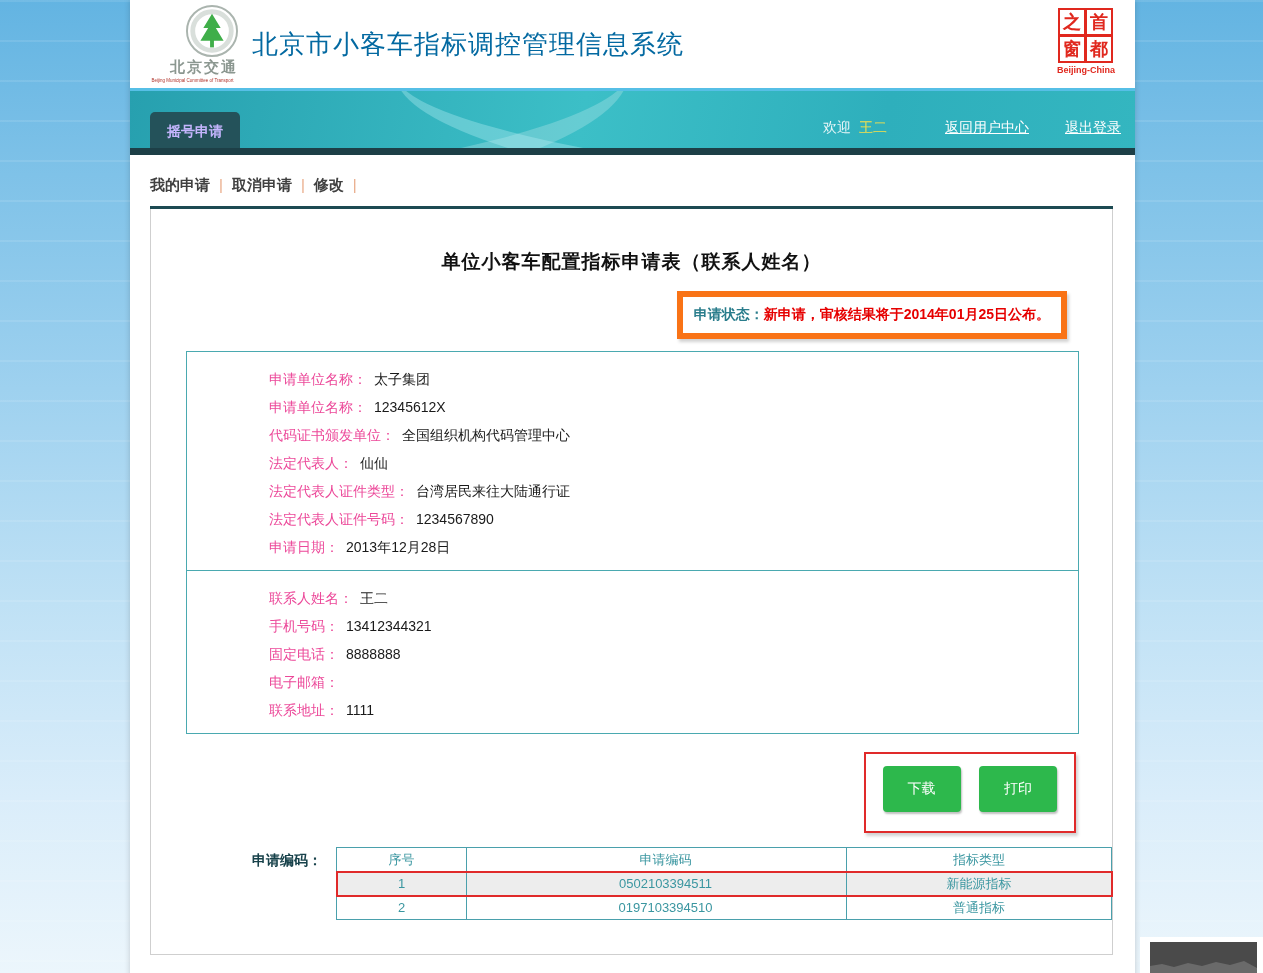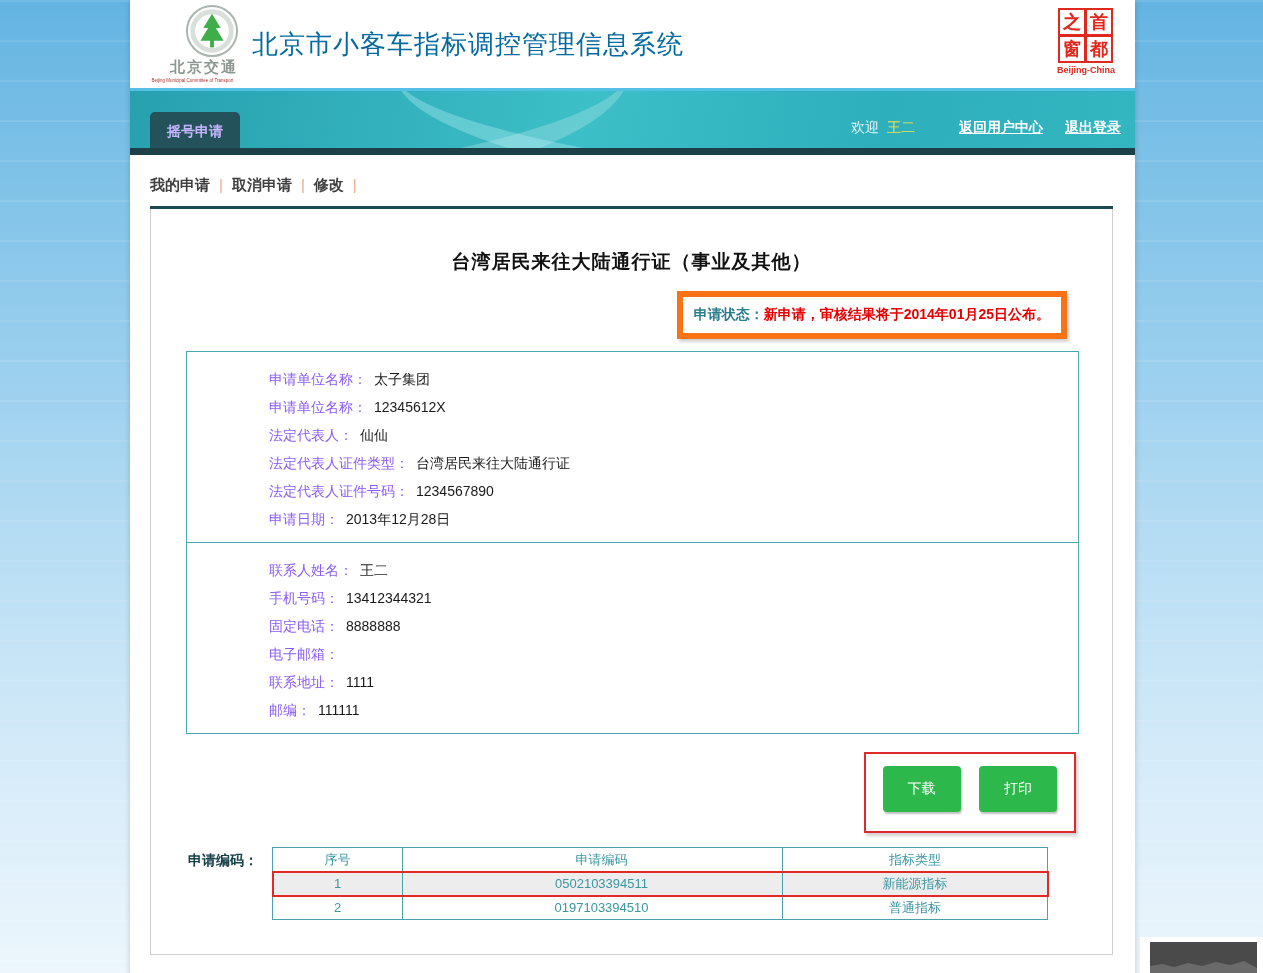--- a/index.html
+++ b/index.html
@@ -32,51 +32,51 @@
   .banner::before { content:""; position:absolute; left:-120px; top:-70px; width:620px; height:150px;
             border-radius:50%; border-bottom:28px solid rgba(255,255,255,0.22); transform:rotate(-7deg); }
   .banner::after { content:""; position:absolute; right:40px; top:-60px; width:700px; height:140px;
             border-radius:50%; border-bottom:22px solid rgba(190,242,246,0.35); transform:rotate(6deg); }
   .banner-strip { height:7px; background:#1d3f47; }
   .tab { position:absolute; left:20px; bottom:0; background:#24525a; color:#c4b5fd; font-weight:bold;
          font-size:14px; padding:11px 17px 7px; border-radius:5px 5px 0 0; z-index:2; cursor:pointer; }
   .user-links { position:absolute; right:14px; bottom:11px; font-size:14px; color:#fff; z-index:2; }
   .user-links .welcome { color:#e8f6f8; margin-right:8px; }
   .user-links .username { color:#f5e04a; margin-right:22px; }
-  .user-links a { color:#fff; font-weight:bold; text-decoration:underline; margin-left:22px; cursor:pointer; }
+  .user-links a { color:#fff; font-weight:normal; text-decoration:underline; margin-left:36px; cursor:pointer; }
 
   
   .content { background:#fff; min-height:767px; padding-bottom:18px; }
   .menu { padding:21px 0 11px 20px; font-size:15px; font-weight:bold; }
   .menu a { color:#404040; text-decoration:none; cursor:pointer; }
   .menu .sep { color:#e9ab88; font-weight:normal; margin:0 9px; }
   .top-rule { height:3px; background:#1c4a52; margin:0 22px 0 20px; }
   .panel { margin:0 22px 0 20px; border:1px solid #cfcfcf; border-top:none; background:#fff;
            min-height:697px; padding-bottom:22px; }
 
   .form-title { text-align:center; font-size:19px; font-weight:bold; color:#111; padding-top:40px; letter-spacing:1px; }
 
   .status-box { width:fit-content; margin:16px 45px 0 auto; border:6px solid #f97316; background:#fff;
                 padding:9px 11px; font-size:14px; font-weight:bold; box-shadow:2px 3px 3px rgba(0,0,0,0.18); }
   .status-label { color:#2a7d8c; }
   .status-value { color:#e60000; }
 
   .info-box { margin:12px 33px 0 35px; border:1px solid #4aa9b0; padding:13px 20px 9px 58px; background:#fff; }
   .info-box.second { margin-top:0; border-top:none; }
   .field { line-height:28px; font-size:14px; white-space:nowrap; }
-  .field-label { color:#8b5cf6;padding-left:24px; }
+  .field-label { color:#ec4899;padding-left:24px; }
   .field-value { color:#1a1a1a; margin-left:7px; }
 
   .actions-box { width:fit-content; margin:18px 36px 0 auto; border:2px solid #e02a2a; background:#fff;
                  padding:12px 10px 19px; box-shadow:2px 3px 3px rgba(0,0,0,0.18); }
   .btn { display:inline-block; width:78px; height:46px; background:#2db84c; color:#fff; font-size:14px;
          border:none; border-radius:4px; margin:0 7px; cursor:pointer; box-shadow:1px 2px 2px rgba(0,0,0,0.25);
          font-family:inherit; }
 
-  .codes-row { display:flex; margin:14px 0 12px 37px; }
+  .codes-row { display:flex; margin:14px 0 12px 37px;justify-content:flex-end; }
   .codes-label { font-size:14px; font-weight:bold; color:#17414a; padding-top:5px; white-space:nowrap; }
   table.codes { border-collapse:collapse; margin-left:14px; background:#fff; }
   .codes th, .codes td { border:1px solid #4aa0ac; font-size:13px; font-weight:normal; text-align:center;
                          height:24px; color:#3a96a0; }
   .codes th.c1, .codes td.c1 { width:130px; }
   .codes th.c2, .codes td.c2 { width:380px;padding-left:18px; }
   .codes th.c3, .codes td.c3 { width:265px; }
   tr.highlight { background:#ededed; outline:2px solid #e02a2a; outline-offset:-1px; }
 
   .green-strip { height:5px; background:#2eb84d; }
@@ -125,42 +125,42 @@
     </div>
     <div class="banner-strip"></div>
 
     <div class="content">
       <div class="menu">
         <a>我的申请</a><span class="sep">|</span><a>取消申请</a><span class="sep">|</span><a>修改</a><span class="sep">|</span>
       </div>
       <div class="top-rule"></div>
 
       <div class="panel">
-        <div class="form-title">台湾居民来往大陆通行证（事业及其他）</div>
+        <div class="form-title">单位小客车配置指标申请表（联系人姓名）</div>
 
         <div class="status-box">
           <span class="status-label">申请状态：</span><span class="status-value">新申请，审核结果将于2014年01月25日公布。</span>
         </div>
 
         <div class="info-box">
           <div class="field"><span class="field-label">申请单位名称：</span><span class="field-value">太子集团</span></div>
           <div class="field"><span class="field-label">申请单位名称：</span><span class="field-value">12345612X</span></div>
+          <div class="field"><span class="field-label">代码证书颁发单位：</span><span class="field-value">全国组织机构代码管理中心</span></div>
           <div class="field"><span class="field-label">法定代表人：</span><span class="field-value">仙仙</span></div>
           <div class="field"><span class="field-label">法定代表人证件类型：</span><span class="field-value">台湾居民来往大陆通行证</span></div>
           <div class="field"><span class="field-label">法定代表人证件号码：</span><span class="field-value">1234567890</span></div>
           <div class="field"><span class="field-label">申请日期：</span><span class="field-value">2013年12月28日</span></div>
         </div>
 
         <div class="info-box second">
           <div class="field"><span class="field-label">联系人姓名：</span><span class="field-value">王二</span></div>
           <div class="field"><span class="field-label">手机号码：</span><span class="field-value">13412344321</span></div>
           <div class="field"><span class="field-label">固定电话：</span><span class="field-value">8888888</span></div>
           <div class="field"><span class="field-label">电子邮箱：</span><span class="field-value"></span></div>
           <div class="field"><span class="field-label">联系地址：</span><span class="field-value">1111</span></div>
-          <div class="field"><span class="field-label">邮编：</span><span class="field-value">111111</span></div>
         </div>
 
         <div class="actions-box">
           <button class="btn">下载</button>
           <button class="btn">打印</button>
         </div>
 
         <div class="codes-row">
           <div class="codes-label">申请编码：</div>
           <table class="codes">

